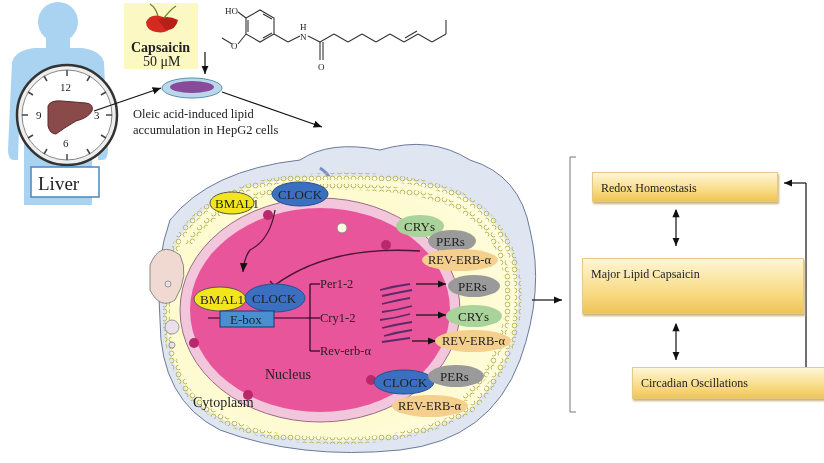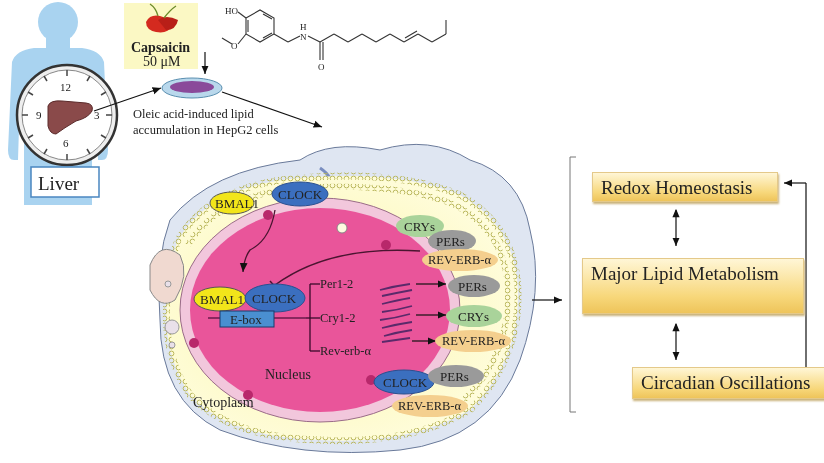--- a/index.html
+++ b/index.html
@@ -1,19 +1,19 @@
 <!DOCTYPE html>
 <html><head>
 <meta charset="utf-8">
 <style>
   html,body{margin:0;padding:0;background:#fff;}
   body{width:824px;height:463px;position:relative;overflow:hidden;font-family:"Liberation Serif","DejaVu Serif",serif;}
   svg{position:absolute;left:0;top:0;}
   .lbl{font-family:"Liberation Serif","DejaVu Serif",serif;fill:#222;}
-  .box{position:absolute;background:linear-gradient(#fff6d6,#f7d77a 70%,#eec45a);border:1px solid #e4c98a;box-shadow:1px 2px 2px #c9b27a;color:#222;font-size:19px;line-height:22px;padding:4px 8px;box-sizing:border-box;}
+  .box{position:absolute;background:linear-gradient(#fff6d6,#f7d77a 70%,#eec45a);border:1px solid #e4c98a;box-shadow:1px 2px 2px #c9b27a;color:#222;font-size:12px;line-height:22px;padding:4px 8px;box-sizing:border-box;}
 </style>
 </head>
 <body>
 
 <svg width="824" height="463" viewBox="0 0 824 463">
   <defs>
     <marker id="ah" markerWidth="8" markerHeight="8" refX="7" refY="4" orient="auto">
       <path d="M0,1 L7,4 L0,7 Z" fill="#111"></path>
     </marker>
     <marker id="ahs" markerWidth="8" markerHeight="8" refX="1" refY="4" orient="auto">
@@ -218,17 +218,17 @@
   <line x1="676" y1="324" x2="676" y2="360" stroke="#111" stroke-width="1.2" marker-start="url(#ahs)" marker-end="url(#ah)"></line>
 
   <path d="M806,183 L806,383 L792,383" stroke="#111" stroke-width="1.2" fill="none" marker-end="url(#ah)"></path>
   <line x1="806" y1="183" x2="784" y2="183" stroke="#111" stroke-width="1.2" marker-end="url(#ah)"></line>
 </svg>
 
 <div class="box" style="left:592px;top:172px;width:186px;height:30px;">
   <span>Redox Homeostasis</span>
 </div>
 <div class="box" style="left:582px;top:258px;width:222px;height:56px;">
-  <div>Major Lipid Metabolism</div>
+  <div>Major Lipid Capsaicin</div>
 </div>
 <div class="box" style="left:588px;top:367px;width:196px;height:32px;margin-left:44px;">
   <span>Circadian Oscillations</span>
 </div>
 
 </body></html>

